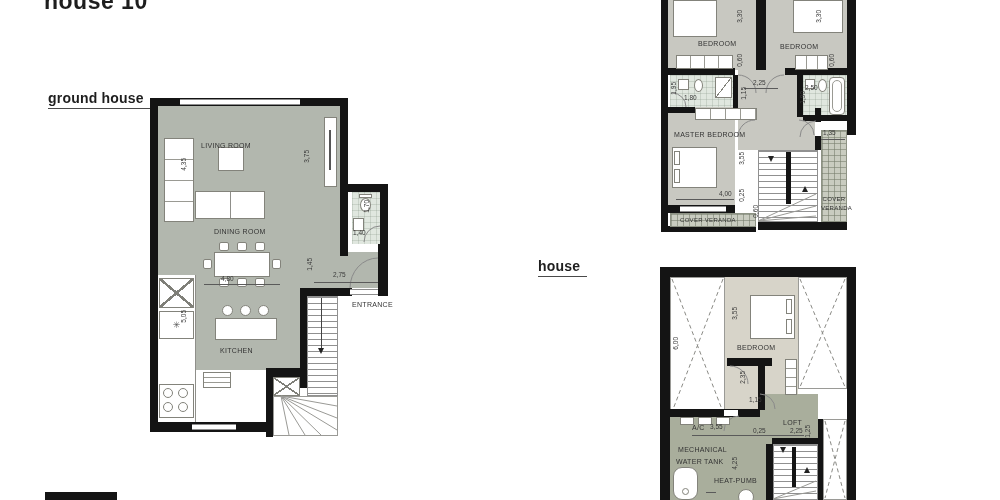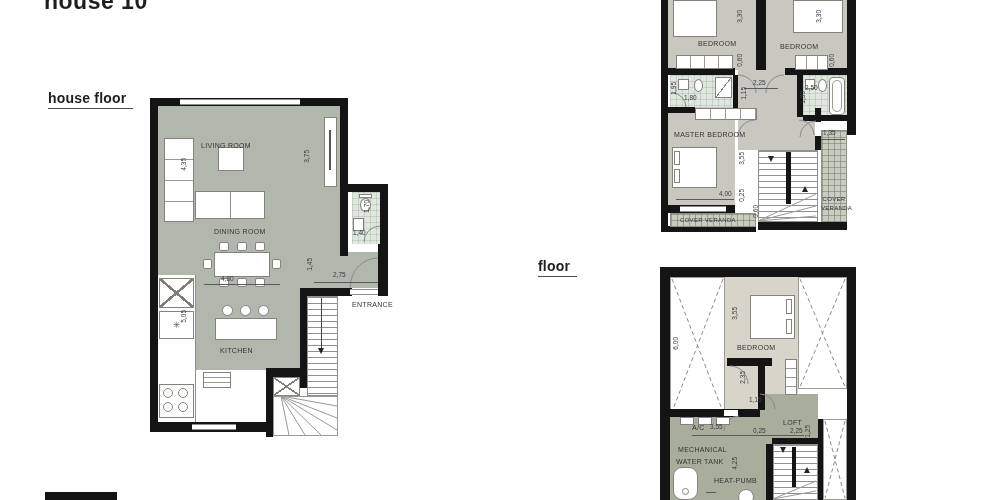--- a/index.html
+++ b/index.html
@@ -46,22 +46,22 @@
   border-right:3px solid transparent; border-top:6px solid #222; }
 .pillow { position:absolute; background:#fff; border:1px solid #83837b; }
 .circ { position:absolute; background:#fff; border:1px solid #83837b; border-radius:50%; }
 </style>
 </head>
 <body>
 
 <div id="stage">
 
   <div class="title" style="left:44px; top:-12px;">house 10</div>
-  <div class="floor-label" style="left:48px; top:90px;">house floor</div>
-  <div class="floor-label" style="left:538px; top:258px;">floor</div>
+  <div class="floor-label" style="left:48px; top:90px;">ground house</div>
+  <div class="floor-label" style="left:538px; top:258px;">house</div>
   <div class="wall" style="left:45px; top:492px; width:72px; height:8px;"></div>
 
   <div class="plan" style="left:148px; top:98px; width:244px; height:341px;">
 
     <div class="floor-gf" style="left:8px; top:8px; width:184px; height:182px;"></div>
     <div class="floor-gf" style="left:8px; top:190px; width:144px; height:82px;"></div>
     <div class="floor-gf" style="left:192px; top:154px; width:38px; height:36px;"></div>
     <div class="floor-bath" style="left:204px; top:94px; width:28px; height:52px;"></div>
 
     <div class="wall" style="left:2px; top:0; width:198px; height:8px;"></div>

